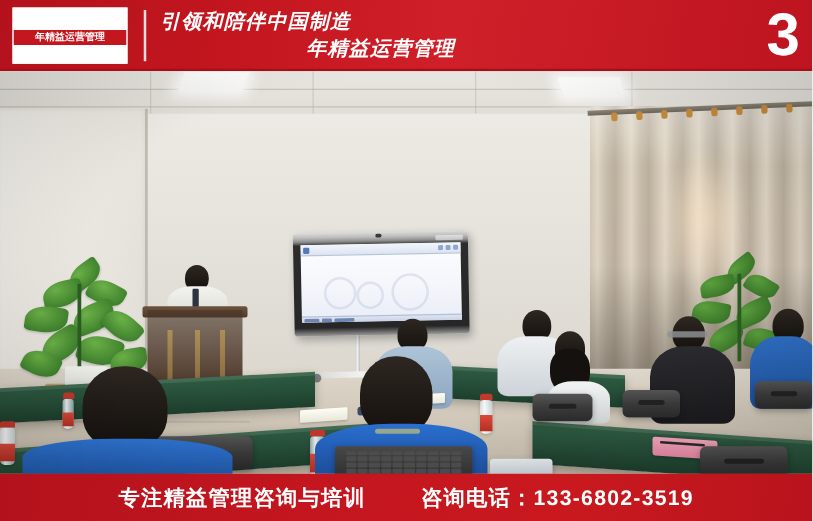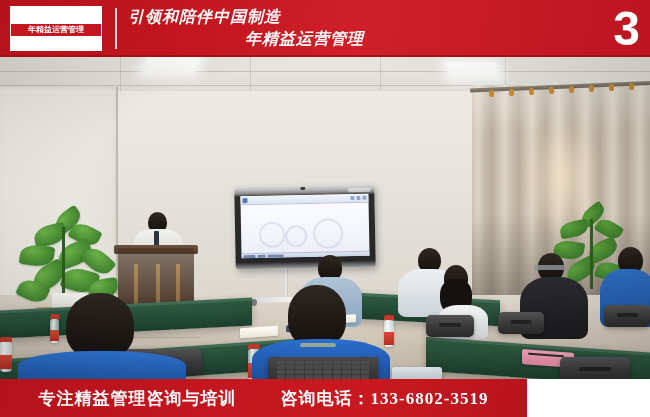--- a/index.html
+++ b/index.html
@@ -130,36 +130,36 @@
     white-space: nowrap;
     font-family: "DejaVu Sans", sans-serif;
   }
   .years-t1 { border-bottom: 2px solid #ffffff; padding-bottom: 1px; }
   .years-t2 { letter-spacing: 2px; padding-top: 1px; }
 
   
   .footer {
     position: absolute;
     left: 0; bottom: 0;
-    width: 527px; height: 38px;
+    width: 650px; height: 38px;
     background: linear-gradient(100deg, #b3121c 0%, #c4161f 40%, #c9191f 70%, #b9131d 100%);
     display: flex;
     align-items: center;
     justify-content: center;
     gap: 44px;
   }
   .footer-left, .footer-right {
     color: #ffffff;
     font-size: 17px;
     font-weight: 700;
     white-space: nowrap;
     font-family: "DejaVu Sans", sans-serif;
     letter-spacing: 1px;
   }
-  .footer-right { font-family: Liberation Serif, serif; }
+  .footer-right { font-family: Liberation Sans, sans-serif; }
 
   
   .photo {
     position: absolute;
     left: 0; top: 57px;
     width: 650px; height: 322px;
     overflow: hidden;
     background: #d8d4cc;
   }
 

